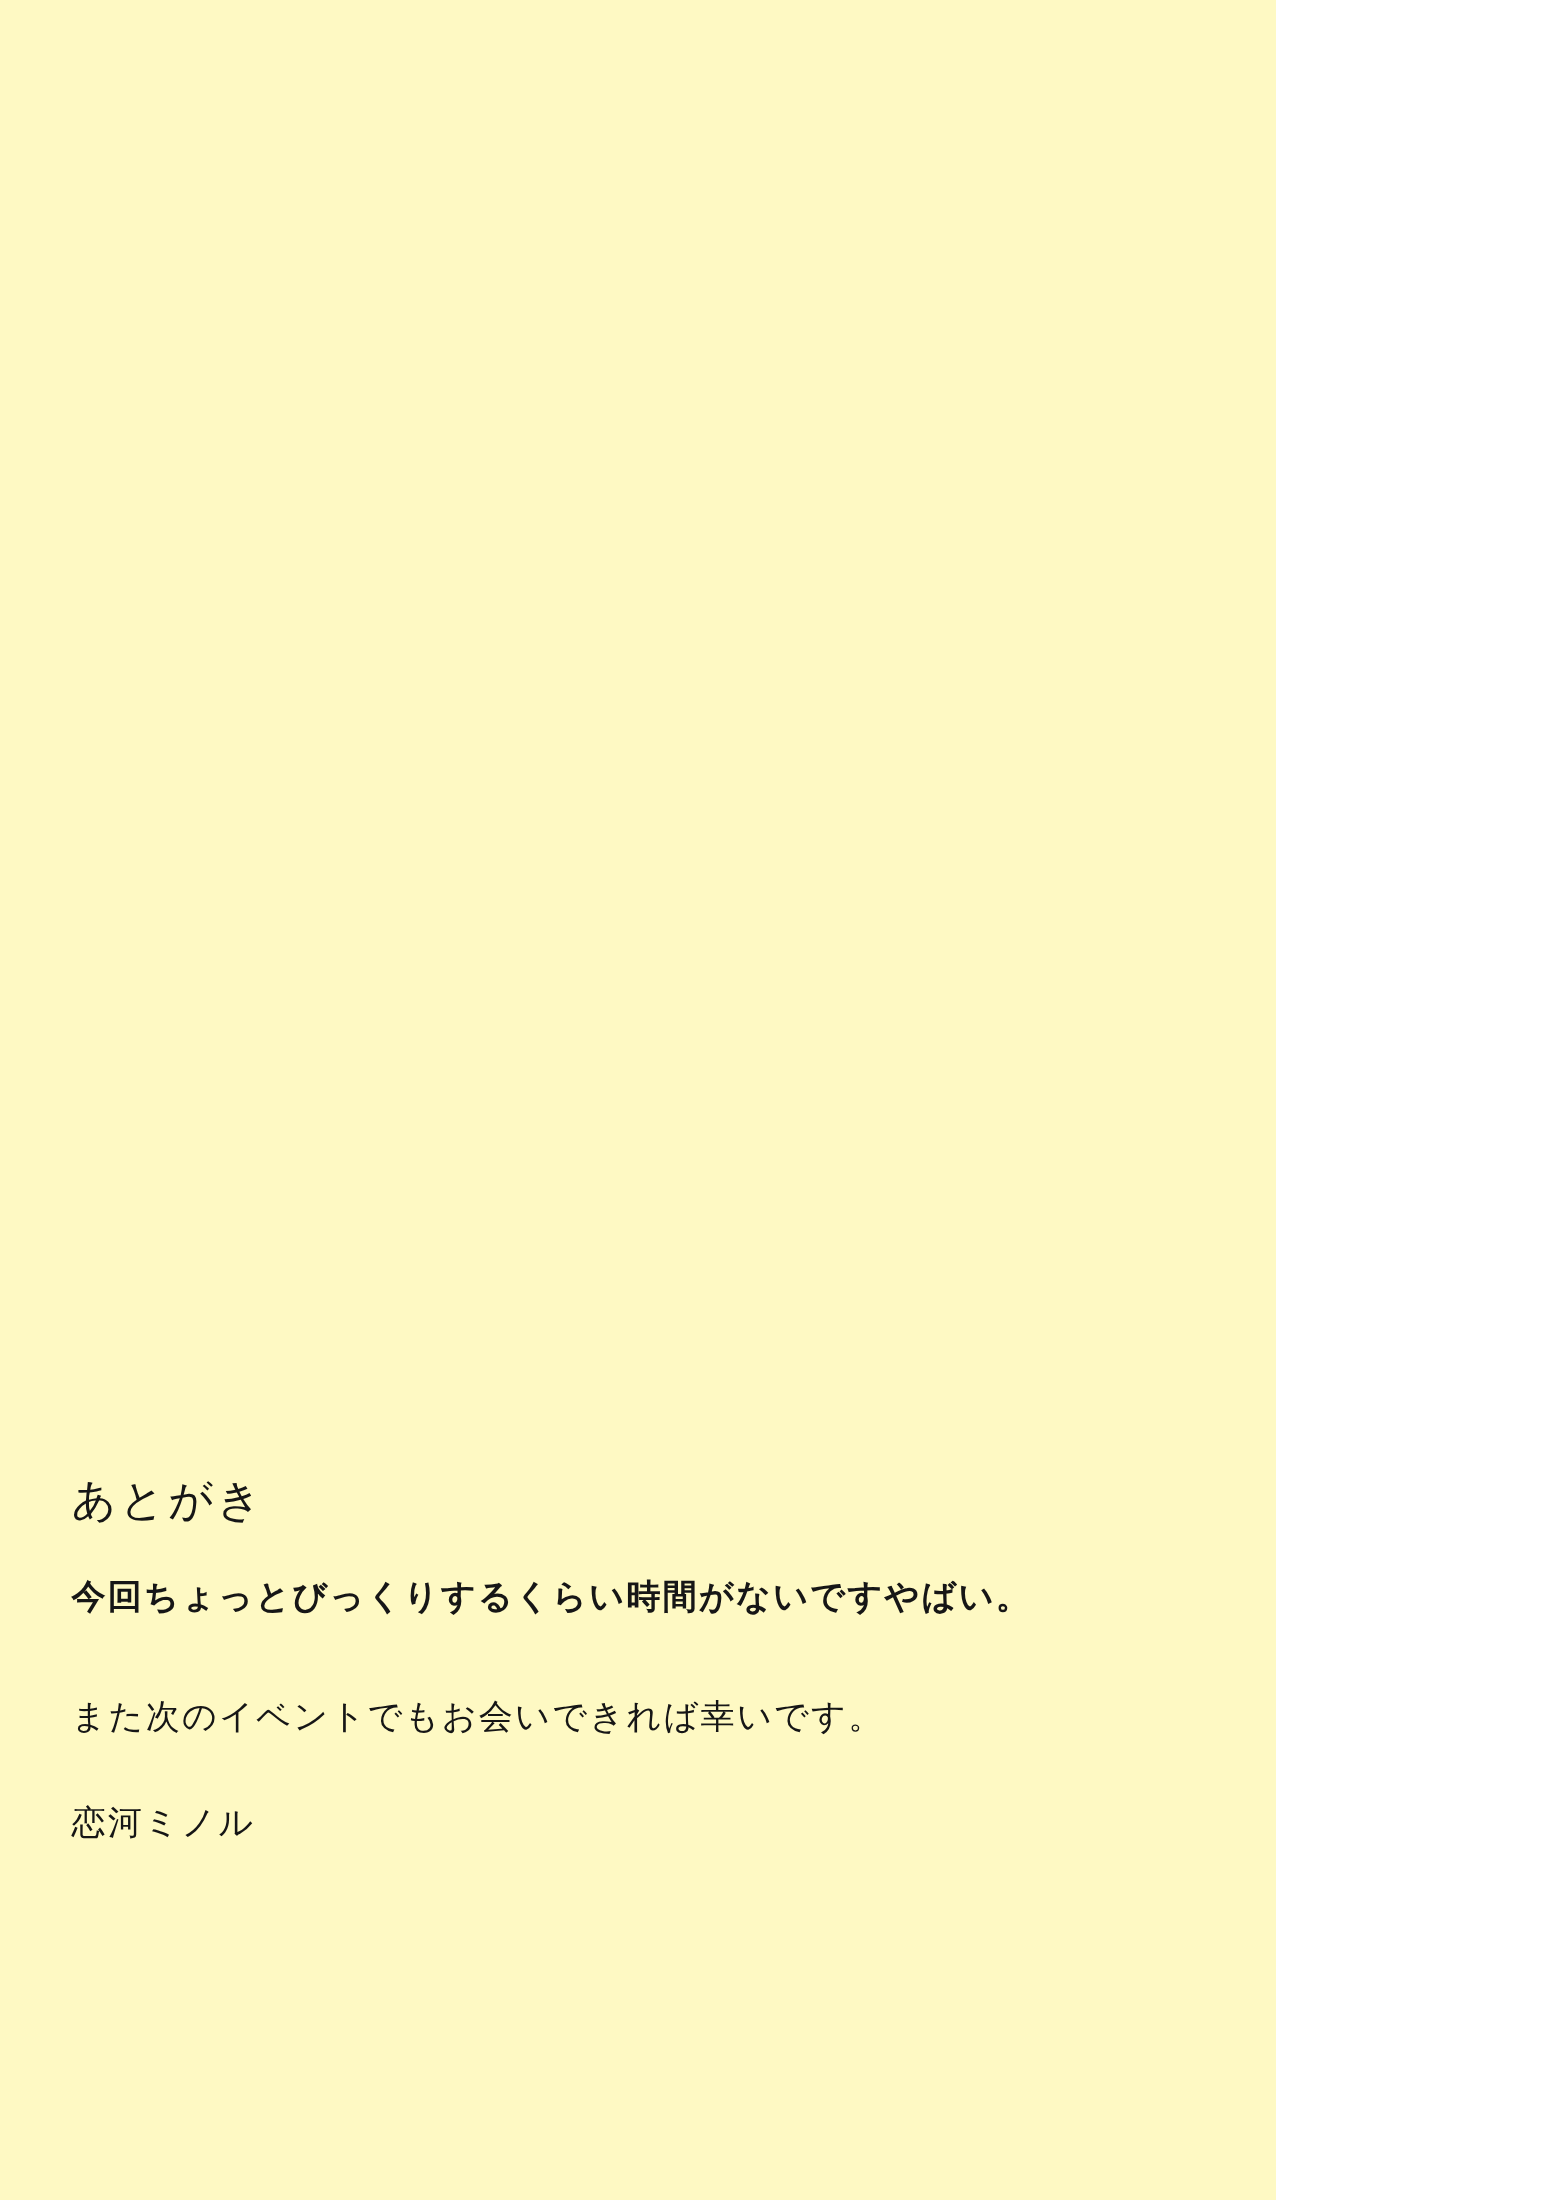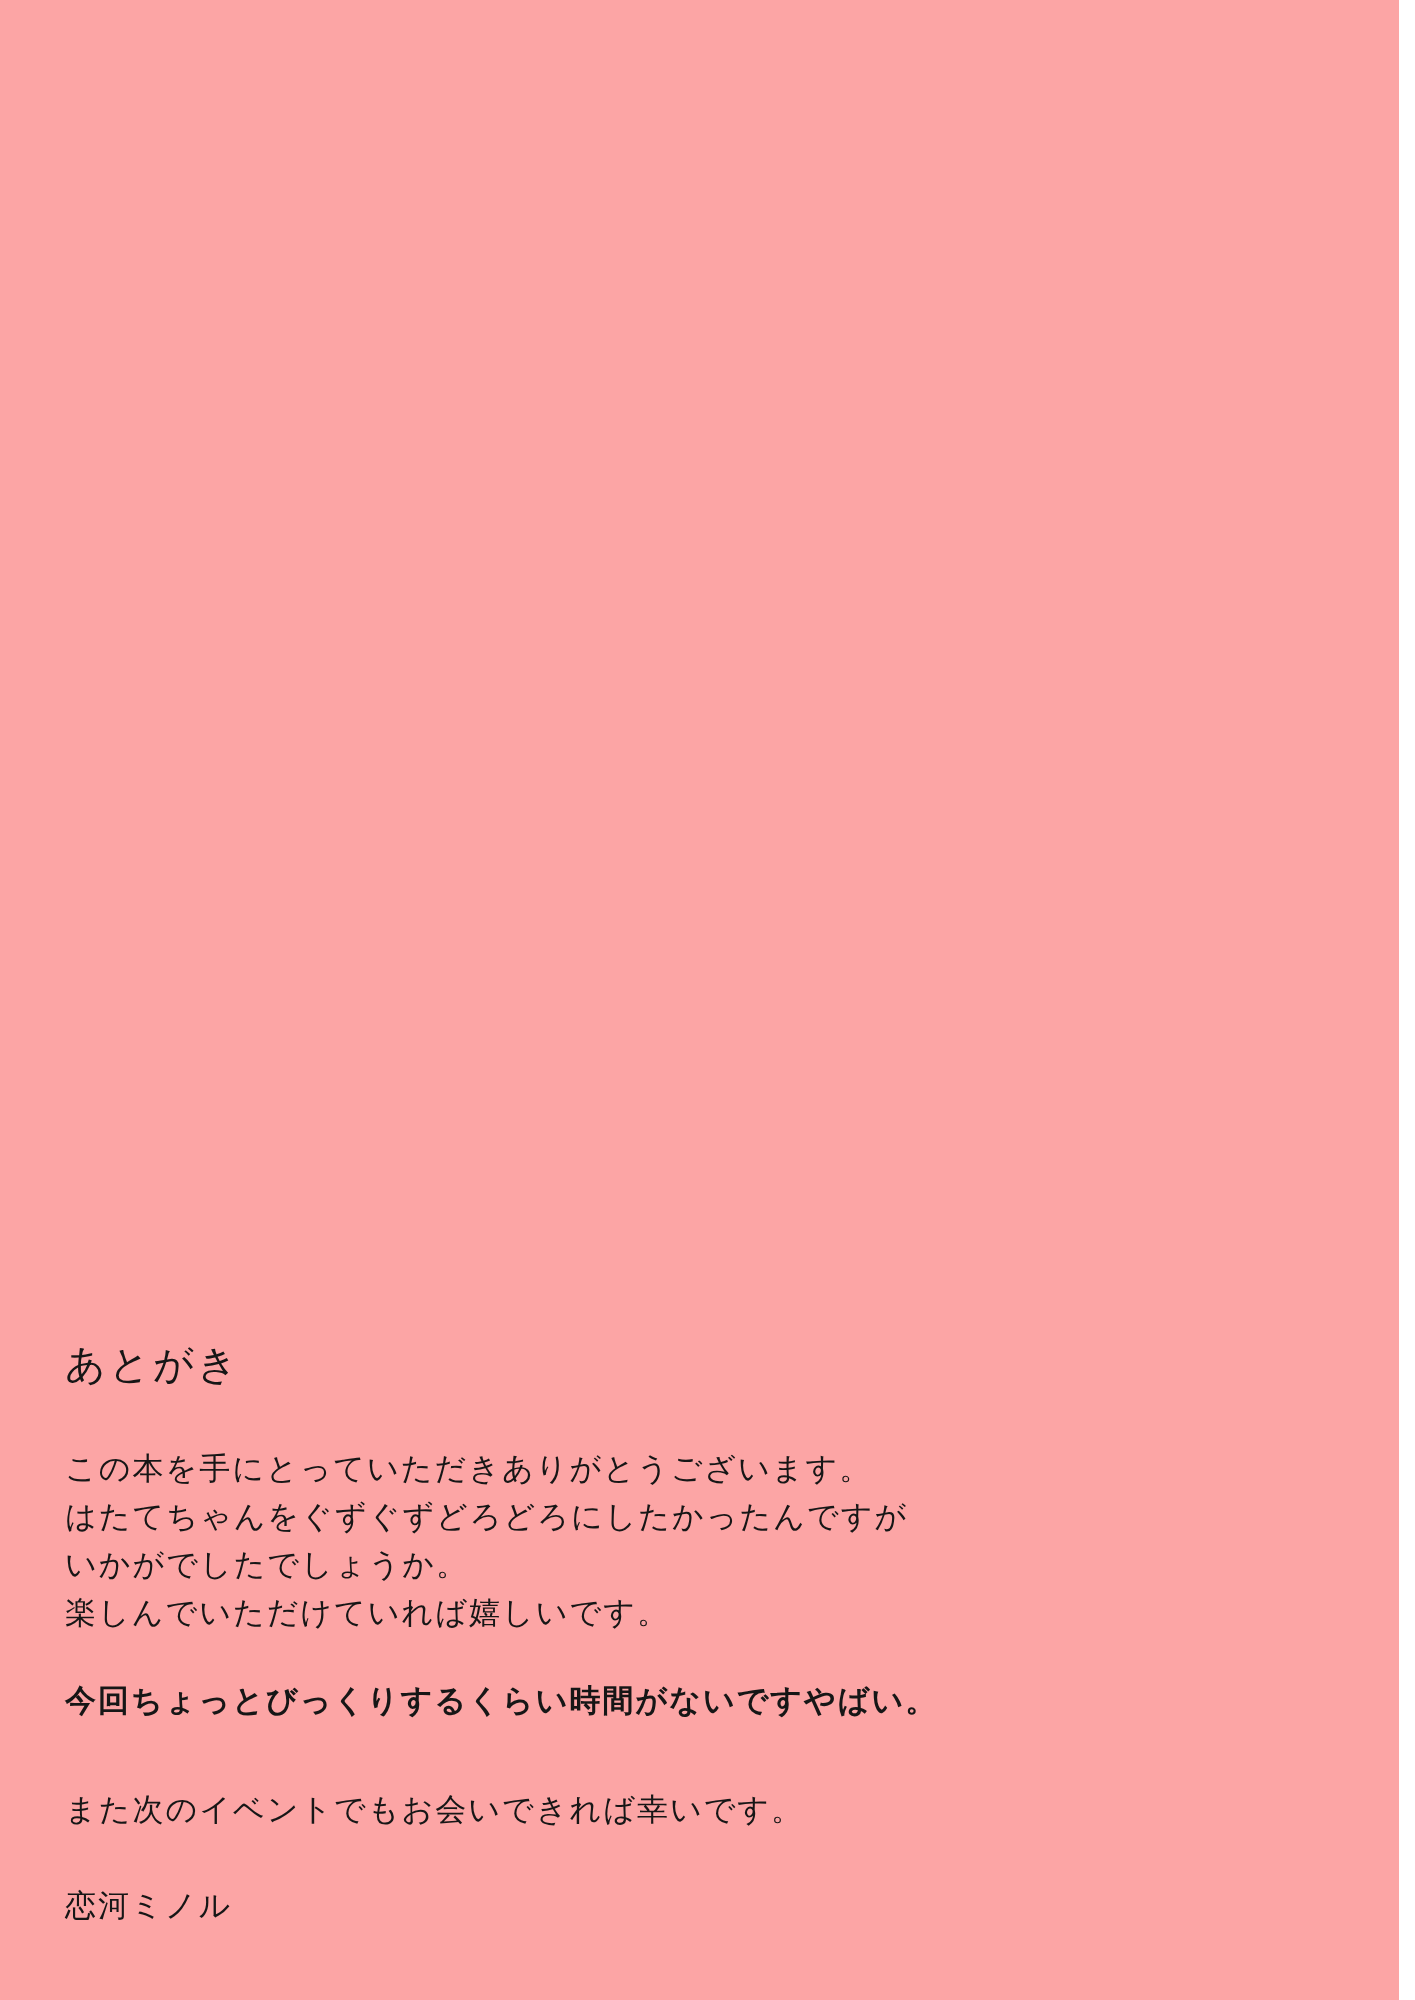--- a/index.html
+++ b/index.html
@@ -2,23 +2,23 @@
 <html><head>
 <meta charset="utf-8">
 <style>
   html, body {
     margin: 0;
     padding: 0;
     background: #ffffff;
   }
   .page {
     position: relative;
-    width: 1399px;
+    width: 1160px;
     height: 2000px;
-    background: #fca5a5;
+    background: #fef9c3;
     overflow: hidden;
     font-family: "DejaVu Sans", "Liberation Sans", sans-serif;
     color: #161616;
   }
   .afterword-block {
     position: absolute;
     left: 65px;
     top: 1340px;
     width: 1280px;
   }
@@ -52,26 +52,20 @@
   }
 </style>
 </head>
 <body>
 
 <div class="page">
   <div class="afterword-block">
 
     <h1 class="afterword-heading">あとがき</h1>
 
-    <div class="afterword-paragraph p1">
-      <div class="afterword-line">この本を手にとっていただきありがとうございます。</div>
-      <div class="afterword-line">はたてちゃんをぐずぐずどろどろにしたかったんですが</div>
-      <div class="afterword-line">いかがでしたでしょうか。</div>
-      <div class="afterword-line">楽しんでいただけていれば嬉しいです。</div>
-    </div>
 
     <div class="afterword-paragraph p2">
       <div class="afterword-line">今回ちょっとびっくりするくらい時間がないですやばい。</div>
     </div>
 
     <div class="afterword-paragraph p3">
       <div class="afterword-line">また次のイベントでもお会いできれば幸いです。</div>
     </div>
 
     <div class="afterword-signature">恋河ミノル</div>

